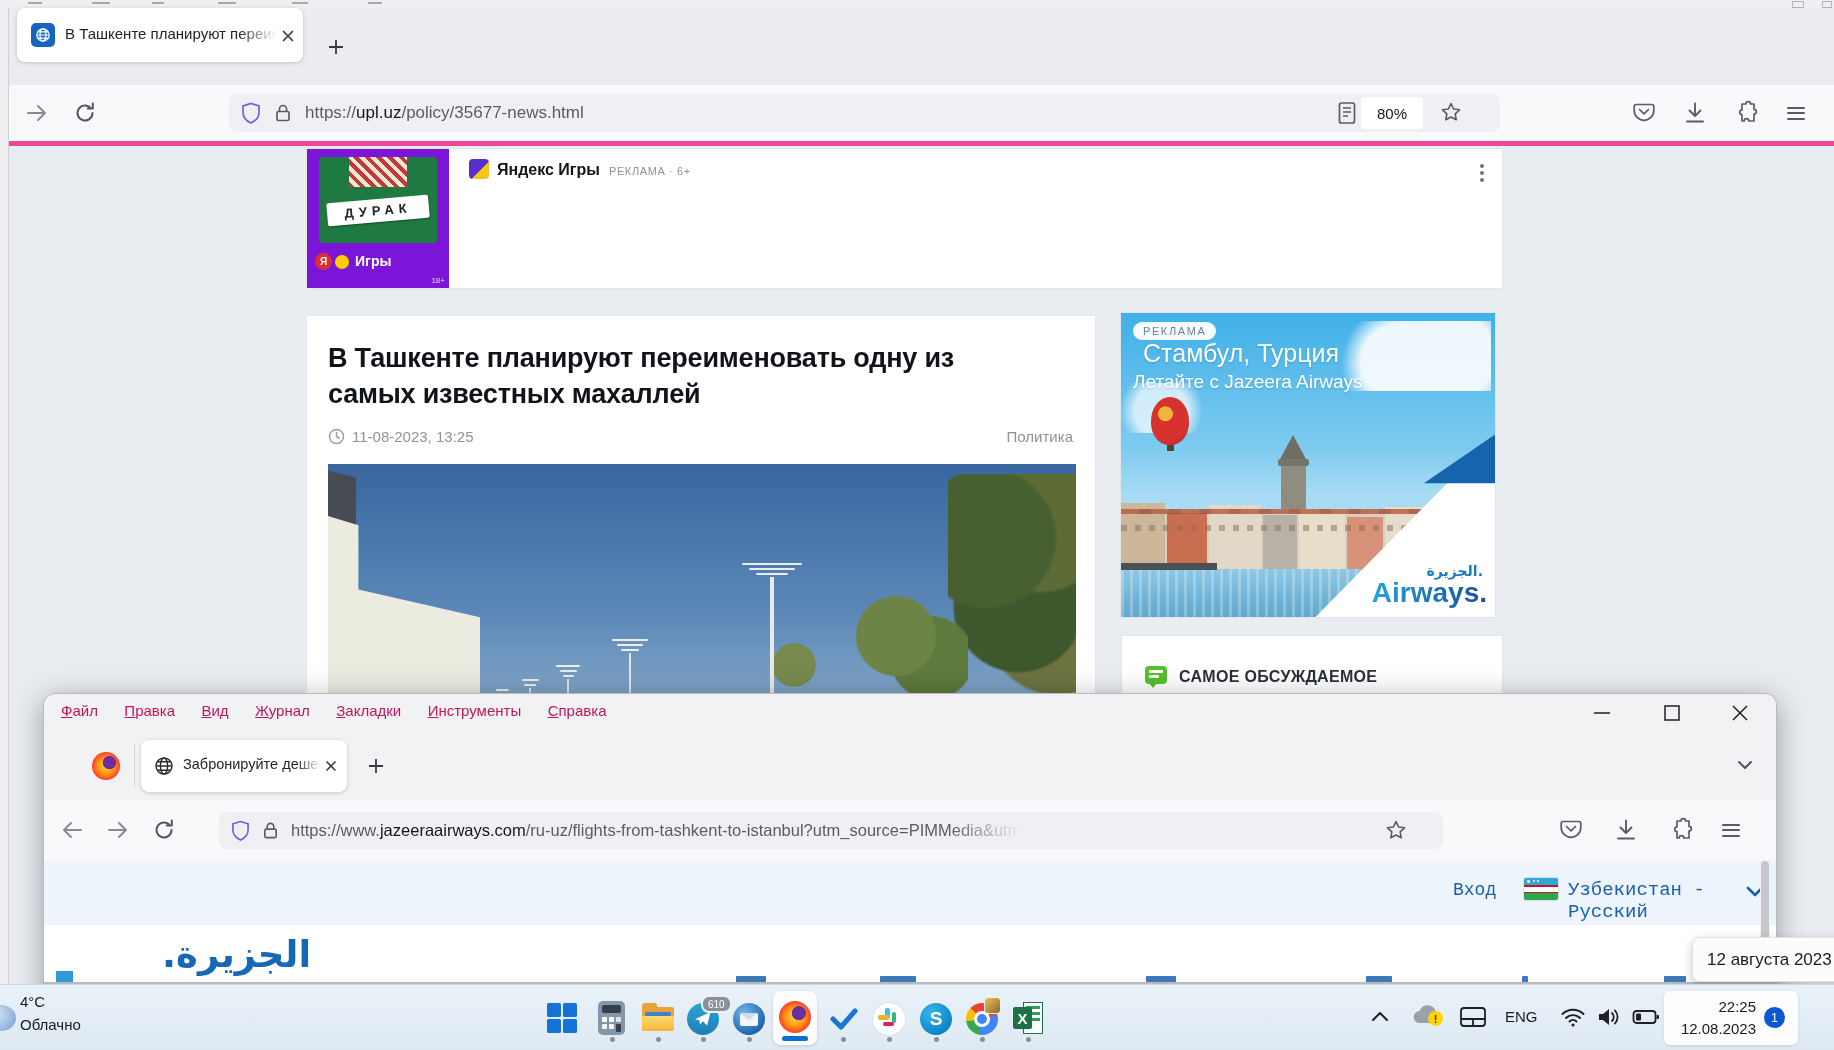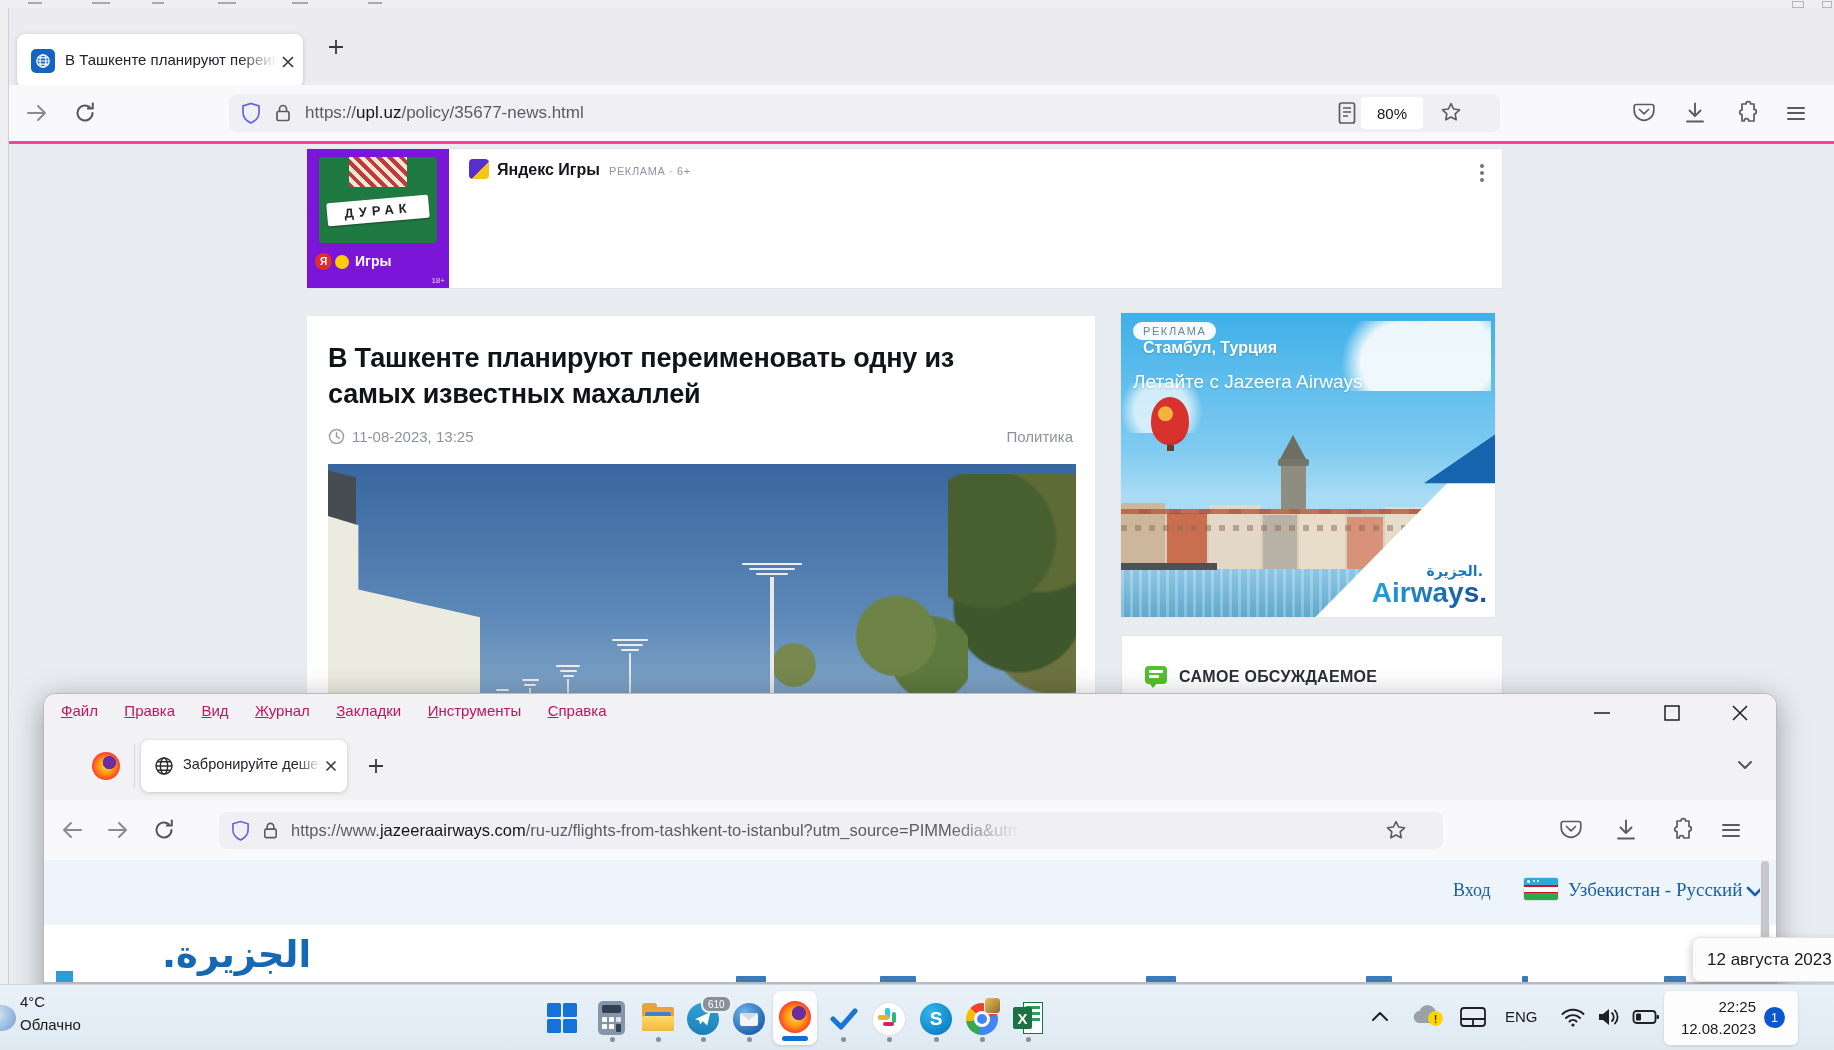--- a/index.html
+++ b/index.html
@@ -3,39 +3,39 @@
 <meta charset="utf-8">
 <style>
   html,body{margin:0;padding:0}
   body{width:1834px;height:1050px;overflow:hidden;position:relative;
        font-family:"Liberation Sans",sans-serif;background:#efeff1;color:#15141a}
   .abs{position:absolute}
   svg{display:block}
   
   .win{background:#e9edf2;box-sizing:border-box}
   .tabbar{background:#ececf0}
-  .toolbar{background:#f9f9fb;border-bottom:3px solid #ec4899}
+  .toolbar{background:#f9f9fb;border-bottom:5px solid #ec4899}
   .tab{background:#fff;border-radius:8px;box-shadow:0 1px 4px rgba(0,0,0,.18)}
   .tabtitle{font-size:15px;color:#24232b;white-space:nowrap;overflow:hidden;
             -webkit-mask-image:linear-gradient(90deg,#000 82%,transparent);
             mask-image:linear-gradient(90deg,#000 82%,transparent)}
   .urlpill{background:#f0f0f4;border-radius:8px;display:flex;align-items:center}
   .url{font-size:17px;white-space:nowrap;overflow:hidden}
   .url .dim{color:#5b5b66}.url .dom{color:#15141a}
   .bars span{display:block;width:18px;height:2.2px;background:#5b5b66;margin:3.5px 0;border-radius:1px}
   .dots3 i{display:block;width:4px;height:4px;border-radius:50%;background:#70747e;margin:3px auto}
   
   .card{background:#fff;border:1px solid #e2e6ea;box-sizing:border-box}
   .menu-item{display:inline-block;padding:0 11px;font-size:15px;color:#be185d}
   .menu-item::first-letter{text-decoration:underline}
   
   .taskbtn{width:44px;height:54px;border-radius:8px;position:absolute;top:6px}
   .rundot{position:absolute;left:50%;bottom:3px;width:5px;height:5px;margin-left:-2px;
           border-radius:50%;background:#889098}
-  .serifblue{font-family:Liberation Serif, serif;color:#1961ac}
+  .serifblue{font-family:Liberation Mono, monospace;color:#1961ac}
   .arab{font-family:"DejaVu Sans",sans-serif}
   .skype-s::after{content:"S";color:#fff;font-weight:bold;font-size:19px}
   .excel-x::after{content:"X";color:#fff;font-weight:bold;font-size:15px}
   .ya-brand-circ::after{content:"Я";color:#fff;font-weight:bold;font-size:10px}
   .ornline{background:#ededed;height:2px;border-radius:2px;margin:3px auto 0}
   .navfrag{position:absolute;height:7px;background:#1961ac;bottom:0;border-radius:1px 1px 0 0;opacity:.85}
 </style>
 </head>
 <body>
 
@@ -46,21 +46,21 @@
   <div class="abs" style="left:218px;top:2px;width:18px;height:2px;background:#a9a9ad"></div>
   <div class="abs" style="left:292px;top:2px;width:16px;height:2px;background:#a9a9ad"></div>
   <div class="abs" style="left:368px;top:2px;width:14px;height:2px;background:#a9a9ad"></div>
   <div class="abs" style="left:1792px;top:1px;width:10px;height:5px;border:1px solid #b5b5b9"></div>
   <div class="abs" style="left:1822px;top:1px;width:8px;height:5px;border:1px solid #b5b5b9"></div>
 </div>
 
 <div class="abs win" style="left:8px;top:8px;width:1826px;height:976px;border-left:1px solid #cfcfd4;z-index:1">
 
   <div class="abs tabbar" style="left:0;top:0;width:1826px;height:77px">
-    <div class="abs tab" style="left:8px;top:26px;width:286px;height:54px">
+    <div class="abs tab" style="left:8px;top:0;width:286px;height:54px">
       <div class="abs" style="left:14px;top:15px;width:24px;height:24px;border-radius:5px;background:#1565c0;display:flex;align-items:center;justify-content:center">
         <svg width="16" height="16" viewBox="0 0 16 16">
             <g stroke="#fff" stroke-width="1.2" fill="none">
           <circle cx="8" cy="8" r="6.2"></circle>
               <ellipse cx="8" cy="8" rx="3" ry="6.2"></ellipse>
               <path d="M2 8h12M3 4.8h10M3 11.2h10"></path>
             </g>
           </svg>
       </div>
       <div class="abs tabtitle" style="left:48px;top:17px;width:212px">В Ташкенте планируют переим</div>
@@ -269,21 +269,21 @@
     <div class="abs" style="left:0;top:256px;width:374px;height:48px;background:linear-gradient(180deg,#8ec7e4,#5fa8cc)"></div>
     <div class="abs" style="left:0;top:256px;width:374px;height:48px;background:repeating-linear-gradient(90deg,rgba(255,255,255,.25) 0 3px,transparent 3px 9px)"></div>
     <div class="abs" style="left:0;top:250px;width:96px;height:7px;background:#4a5258"></div>
 
     <div class="abs" style="left:0;top:0;width:374px;height:304px;background:#fff;clip-path:polygon(100% 40%,100% 100%,52% 100%)"></div>
     <div class="abs" style="left:0;top:0;width:374px;height:304px;background:#1663ae;clip-path:polygon(100% 40%,100% 56%,81% 56%)"></div>
     <div class="abs arab" style="right:12px;top:250px;font-size:14px;font-weight:bold;color:#1a7ac0">الجزيرة.</div>
     <div class="abs" style="right:8px;top:264px;font-size:28px;font-weight:bold;background:linear-gradient(90deg,#25a3dc,#164e9e);-webkit-background-clip:text;background-clip:text;color:transparent">Airways.</div>
 
     <div class="abs" style="left:12px;top:9px;background:rgba(255,255,255,.95);color:#6a8798;font-size:11px;letter-spacing:1.6px;padding:3px 10px;border-radius:10px">РЕКЛАМА</div>
-    <div class="abs" style="left:22px;top:26px;color:#fff;font-weight:bold;font-size:16px;text-shadow:0 1px 2px rgba(0,60,100,.25)">Стамбул, Турция</div>
+    <div class="abs" style="left:22px;top:26px;color:#fff;font-weight:normal;font-size:25px;text-shadow:0 1px 2px rgba(0,60,100,.25)">Стамбул, Турция</div>
     <div class="abs" style="left:12px;top:58px;color:#fff;font-size:19px;text-shadow:0 1px 2px rgba(0,60,100,.2)">Летайте с Jazeera Airways</div>
   </div>
 
   <div class="abs card" style="left:1112px;top:627px;width:382px;height:349px">
     <div class="abs" style="left:23px;top:30px;width:22px;height:18px;background:#53c22b;border-radius:4px">
       <div class="abs" style="left:4px;top:4px;width:14px;height:2.5px;background:#fff;border-radius:1px"></div>
       <div class="abs" style="left:4px;top:9px;width:10px;height:2.5px;background:#fff;border-radius:1px"></div>
       <div class="abs" style="left:4px;top:17px;width:0;height:0;border-left:4px solid transparent;border-right:4px solid transparent;border-top:5px solid #53c22b"></div>
     </div>
     <div class="abs" style="left:57px;top:32px;font-weight:bold;font-size:16px;color:#2b2f38;letter-spacing:.3px">САМОЕ ОБСУЖДАЕМОЕ</div>

